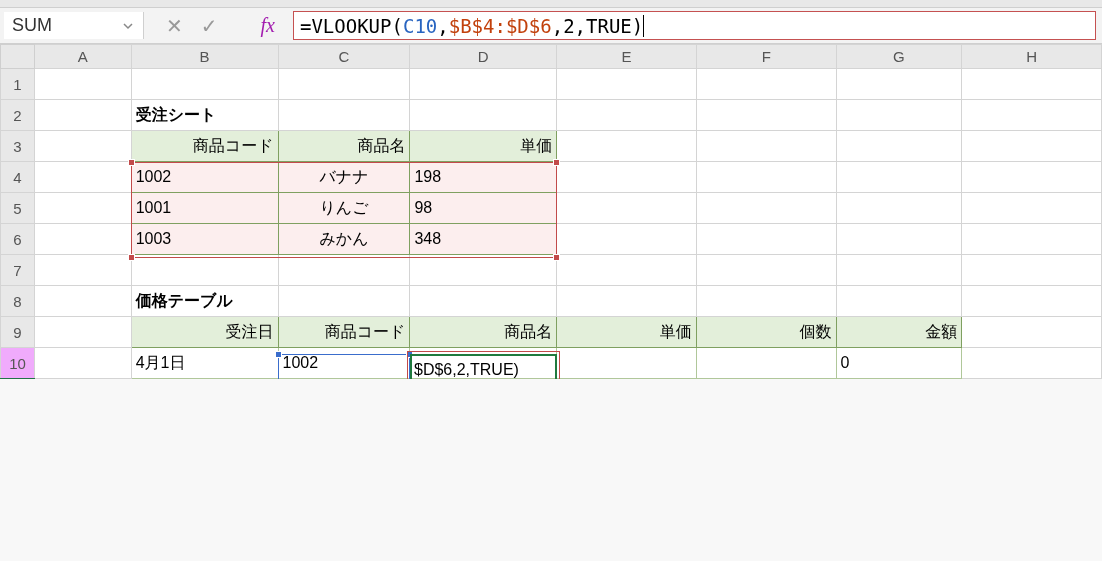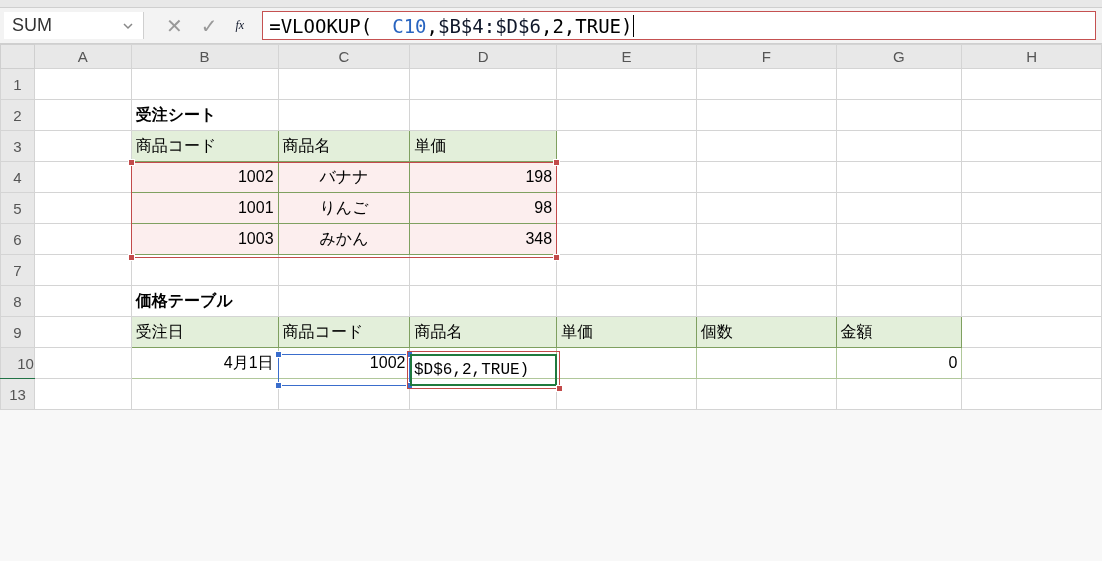--- a/index.html
+++ b/index.html
@@ -40,35 +40,35 @@
 }
 .fb-btns {
   display: flex;
   align-items: center;
   gap: 18px;
   padding: 0 18px;
   color: #999;
   font-size: 20px;
 }
 .fb-btn { cursor: pointer; color:#999; }
-.fx { font-style: italic; font-family: Georgia, serif; color:#0f172a; font-size:12px; }
+.fx { font-style: italic; font-family: Georgia, serif; color:#a21caf; font-size:20px;margin-left:25px; }
 .formula-input {
   flex: 1;
   display: flex;
   align-items: center;
   padding: 0 6px;
   margin: 3px 6px 3px 0;
   background: #fff;
   border: 1px solid #c55151;
   font-family: Consolas, monospace;
   font-size: 19px;
   color: #111;
 }
-.formula-input .syn-blue { color: #2864c0; margin-left: 20px; }
-.formula-input .syn-green { color: #0f172a; }
+.formula-input .syn-blue { color: #2864c0; }
+.formula-input .syn-green { color: #c2410c; }
 .formula-input .syn-black { color: #000; }
 .cursor {
   display: inline-block;
   width: 1px; height: 22px;
   background: #000;
   vertical-align: middle;
 }
 
 .grid-wrap {
   position: relative;
@@ -93,37 +93,37 @@
   color: #555;
   font-size: 15px;
 }
 .row-head {
   width: 34px;
   background: #e8e8e8;
   text-align: center;
   color: #555;
   font-size: 15px;
 }
-.row-head.active { background:#e5e5e5; border-bottom:1px solid #217346;text-align:right;}
+.row-head.active { background:#f0abfc; border-bottom:1px solid #217346;}
 .cell {
   height: 31px;
   padding: 0 4px;
   background: #fff;
   vertical-align: middle;
   font-size: 16px;
   color: #000;
   overflow: visible;
   white-space: nowrap;
 }
-.cell.align-r { text-align: right; }
+.cell.align-r { text-align: left; }
 .cell.align-c { text-align: center; }
 
 .hdr-green {
   background: #e3efda;
-  text-align: left;
+  text-align: right;
   border: 1px solid #7fa060;
 }
 .tbl-border { border: 1px solid #7fa060 !important; }
 .tbl-border-thin { border: 1px solid #b0c79a !important; }
 
 .red-range {
   background: #fceeee;
 }
 
 
@@ -319,31 +319,20 @@
         <td class="cell"></td>
         <td class="cell align-r tbl-border-thin" style="border-left:1px solid #7fa060">4月1日</td>
         <td class="cell align-r tbl-border-thin">1002</td>
         <td class="cell tbl-border-thin"></td>
         <td class="cell tbl-border-thin"></td>
         <td class="cell tbl-border-thin"></td>
         <td class="cell align-r tbl-border-thin" style="border-right:1px solid #7fa060">0</td>
         <td class="cell"></td>
       </tr>
 
-      <tr>
-            <td class="row-head">13</td>
-            <td class="cell"></td>
-            <td class="cell"></td>
-            <td class="cell"></td>
-            <td class="cell"></td>
-            <td class="cell"></td>
-            <td class="cell"></td>
-            <td class="cell"></td>
-            <td class="cell"></td>
-          </tr>
     </tbody>
       </table>
 
     <div class="overlay ov-red" style="left:131px; top:118px; width:426px; height:96px;">
       <div class="handle red tl"></div>
       <div class="handle red tr"></div>
       <div class="handle red bl"></div>
       <div class="handle red br"></div>
     </div>
 
@@ -353,15 +342,15 @@
       <div class="handle blue bl"></div>
       <div class="handle blue br"></div>
     </div>
 
     <div class="overlay ov-green" style="left:410px; top:310px; width:147px; height:32px;"></div>
 
     <div class="overlay ov-red" style="left:407px; top:307px; width:153px; height:38px;">
       <div class="handle red br"></div>
     </div>
 
-    <div class="cell-edit-text" style="left:414px; top:317px;font-family:Liberation Mono, monospace;">$D$6,2,TRUE)</div>
+    <div class="cell-edit-text" style="left:414px; top:317px;">$D$6,2,TRUE)</div>
   </div>
 </div>
 
 </body></html>

